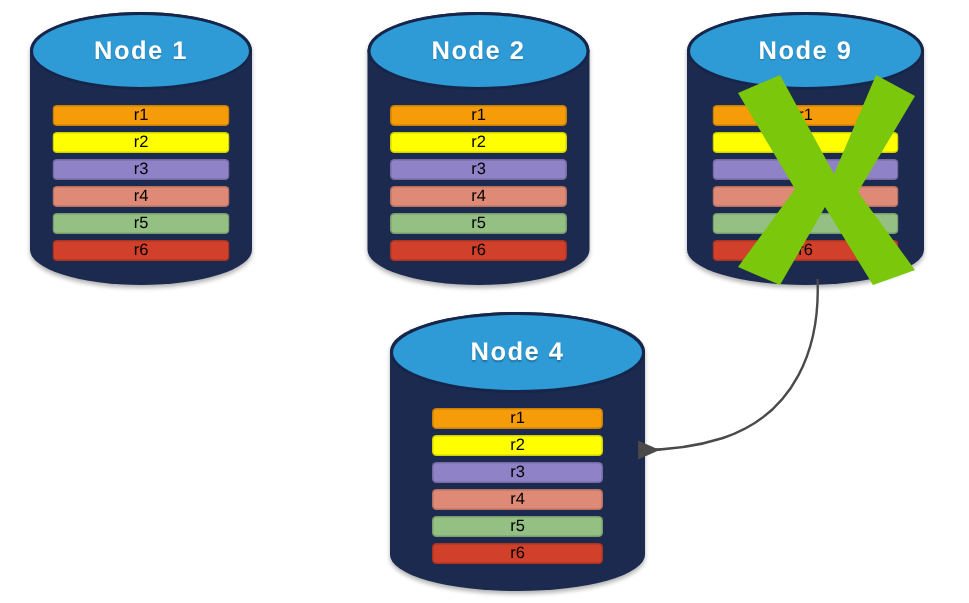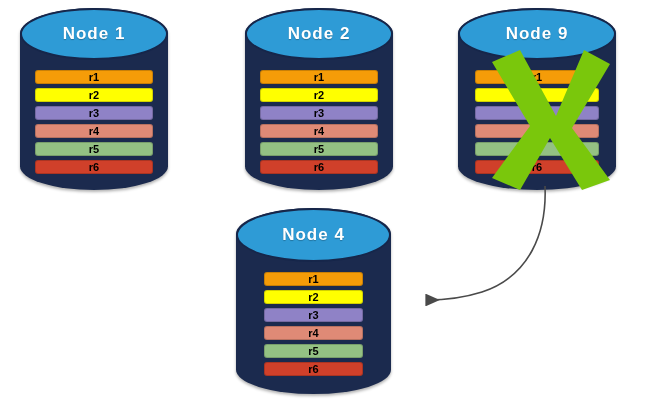--- a/index.html
+++ b/index.html
@@ -66,21 +66,21 @@
     position: relative;
     border-radius: 3px;
     display: flex;
     align-items: center;
     justify-content: center;
     box-sizing: border-box;
     border: 1px solid rgba(0,0,0,0.18);
   }
   .row-label {
     color: #000000;
-    font-weight: bold;
+    font-weight: normal;
     line-height: 1;
   }
   .fail-x {
     position: absolute;
     pointer-events: none;
   }
   .arrow-layer {
     position: absolute;
     left: 0;
     top: 0;
@@ -174,21 +174,21 @@
       </div>
     </div>
 
     <svg class="fail-x" style="left:28px; top:42px;" width="128" height="140" viewBox="0 0 128 140">
       <g fill="#7ac70c">
         <polygon points="6,12 34,0 70,66 98,0 124,14 86,78 124,130 96,140 64,88 34,140 6,128 44,76"></polygon>
       </g>
     </svg>
   </div>
 
-  <div class="node" style="left:236px; top:208px; width:155px; height:186px;">
+  <div class="node" style="left:260px; top:208px; width:170px; height:186px;">
     <div class="cyl-body"></div>
     <div class="cyl-top" style="height:54px;">
       <span class="cyl-title" style="font-size:17px;">Node  4</span>
     </div>
     <div class="rows" style="top:64px; padding:0 28px; gap:4px;">
       <div class="row-bar" style="height:14px; background:#f59c08;">
         <span class="row-label" style="font-size:11px;">r1</span>
       </div>
       <div class="row-bar" style="height:14px; background:#ffff00;">
         <span class="row-label" style="font-size:11px;">r2</span>

